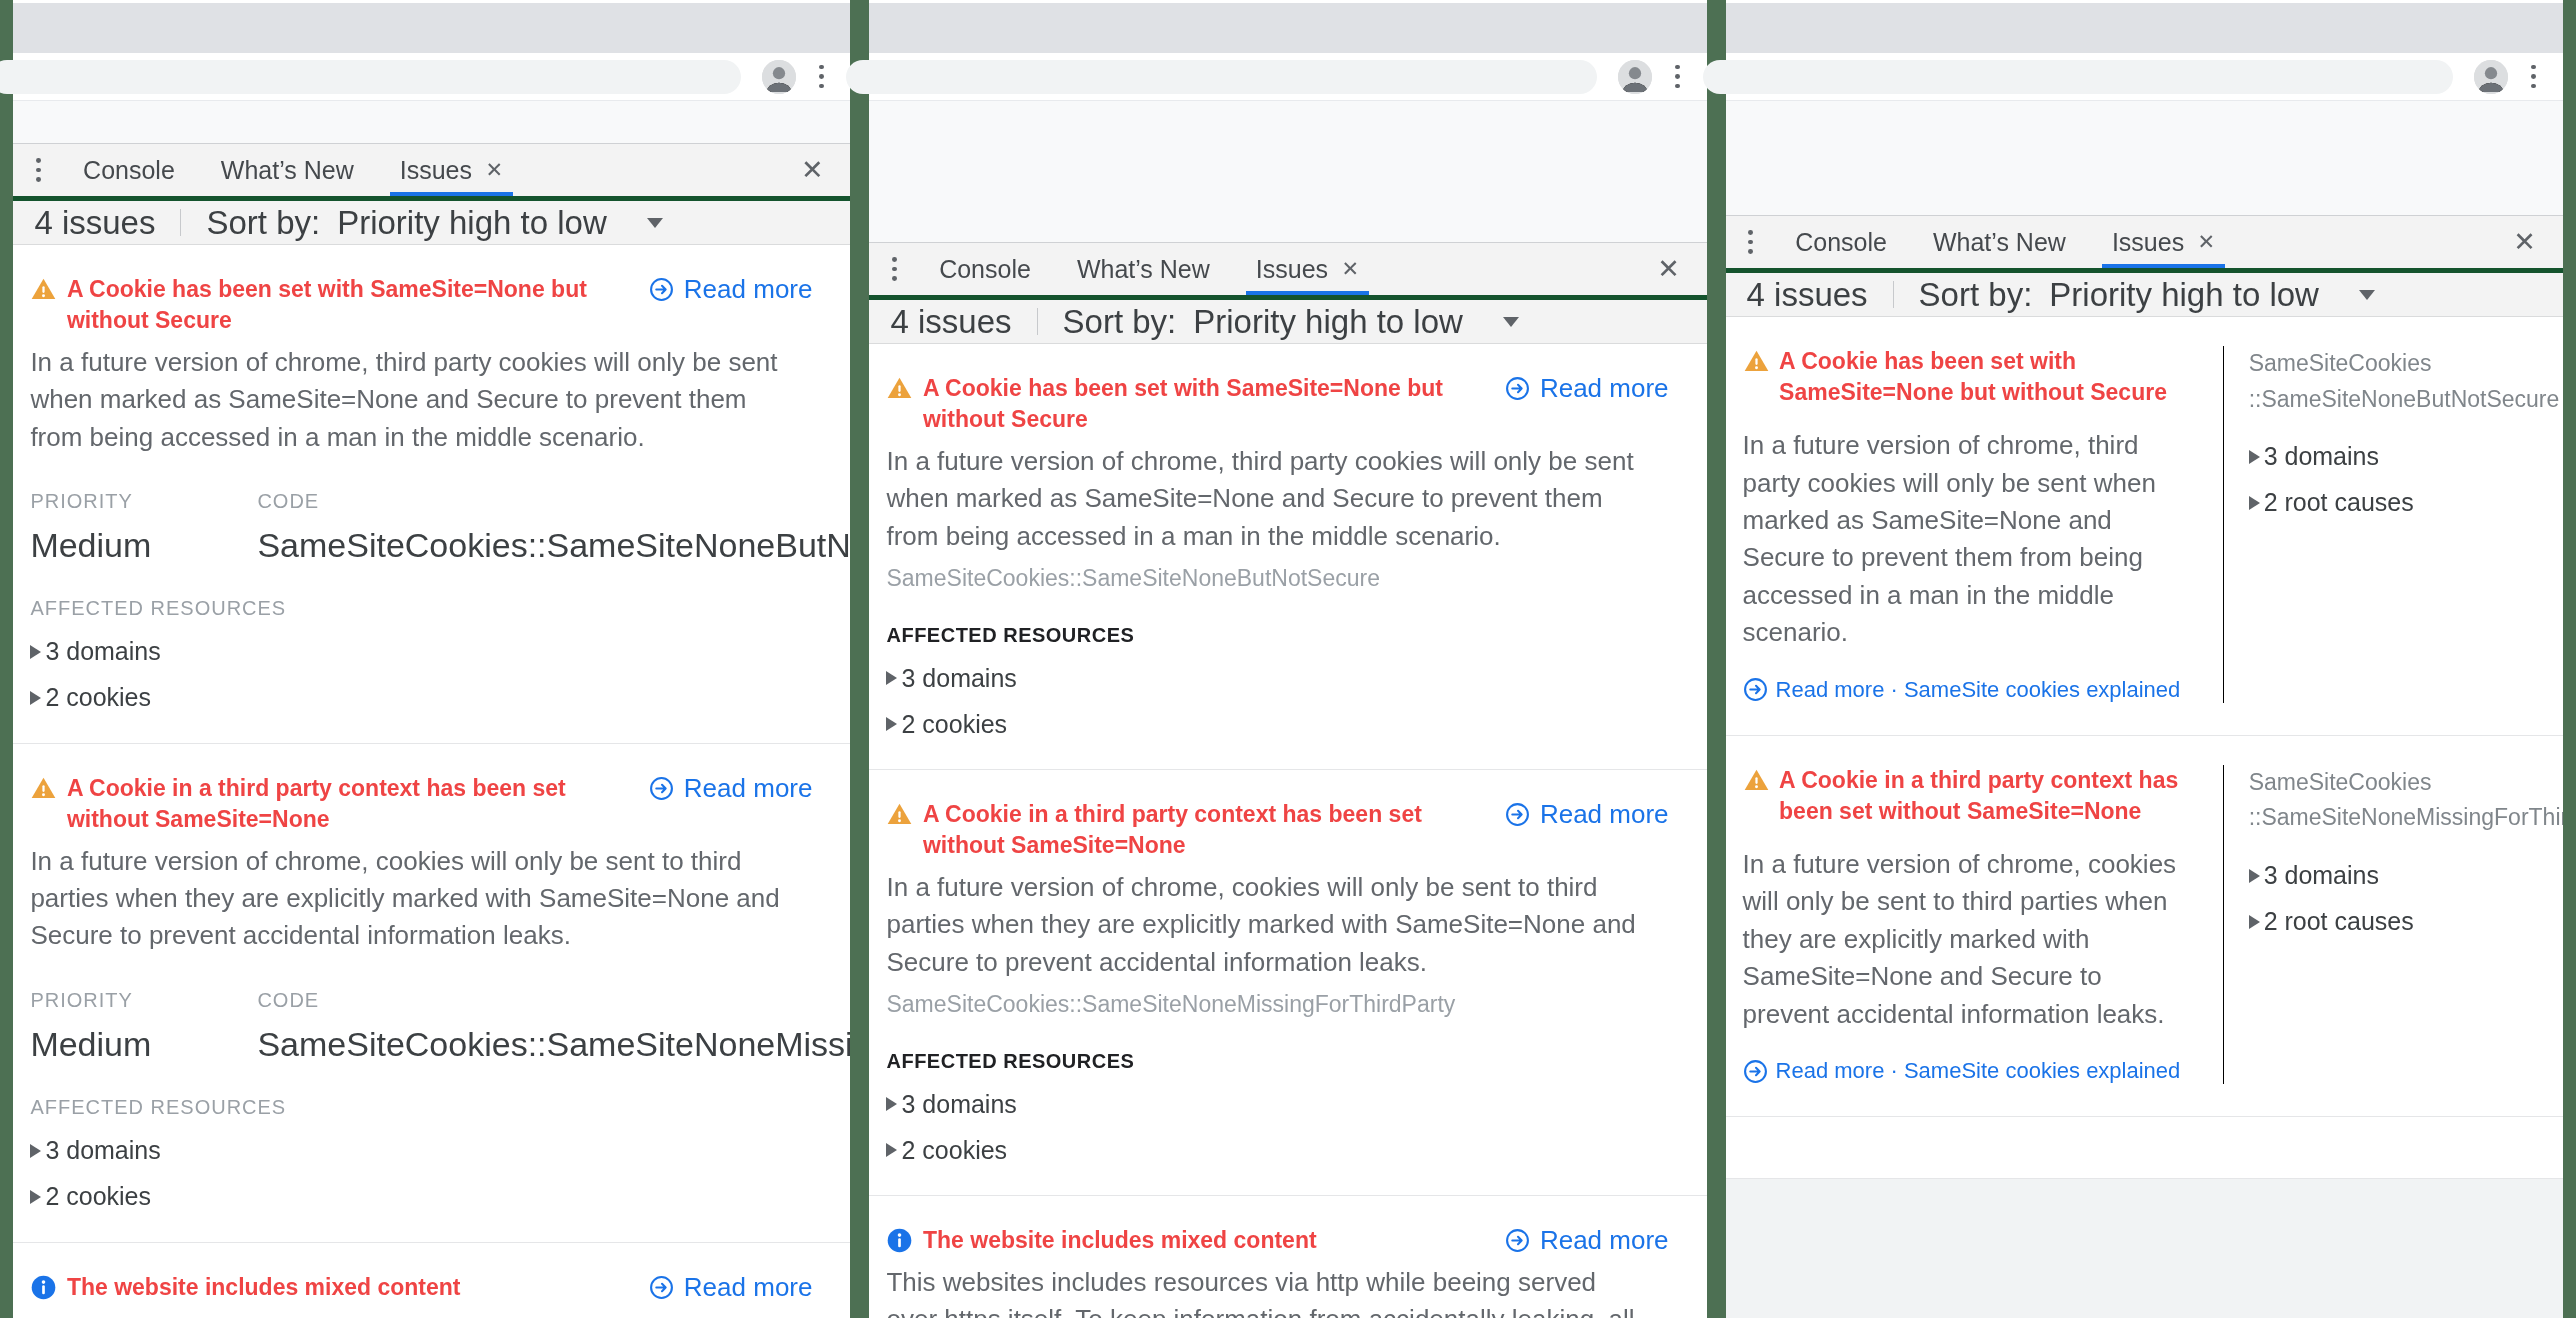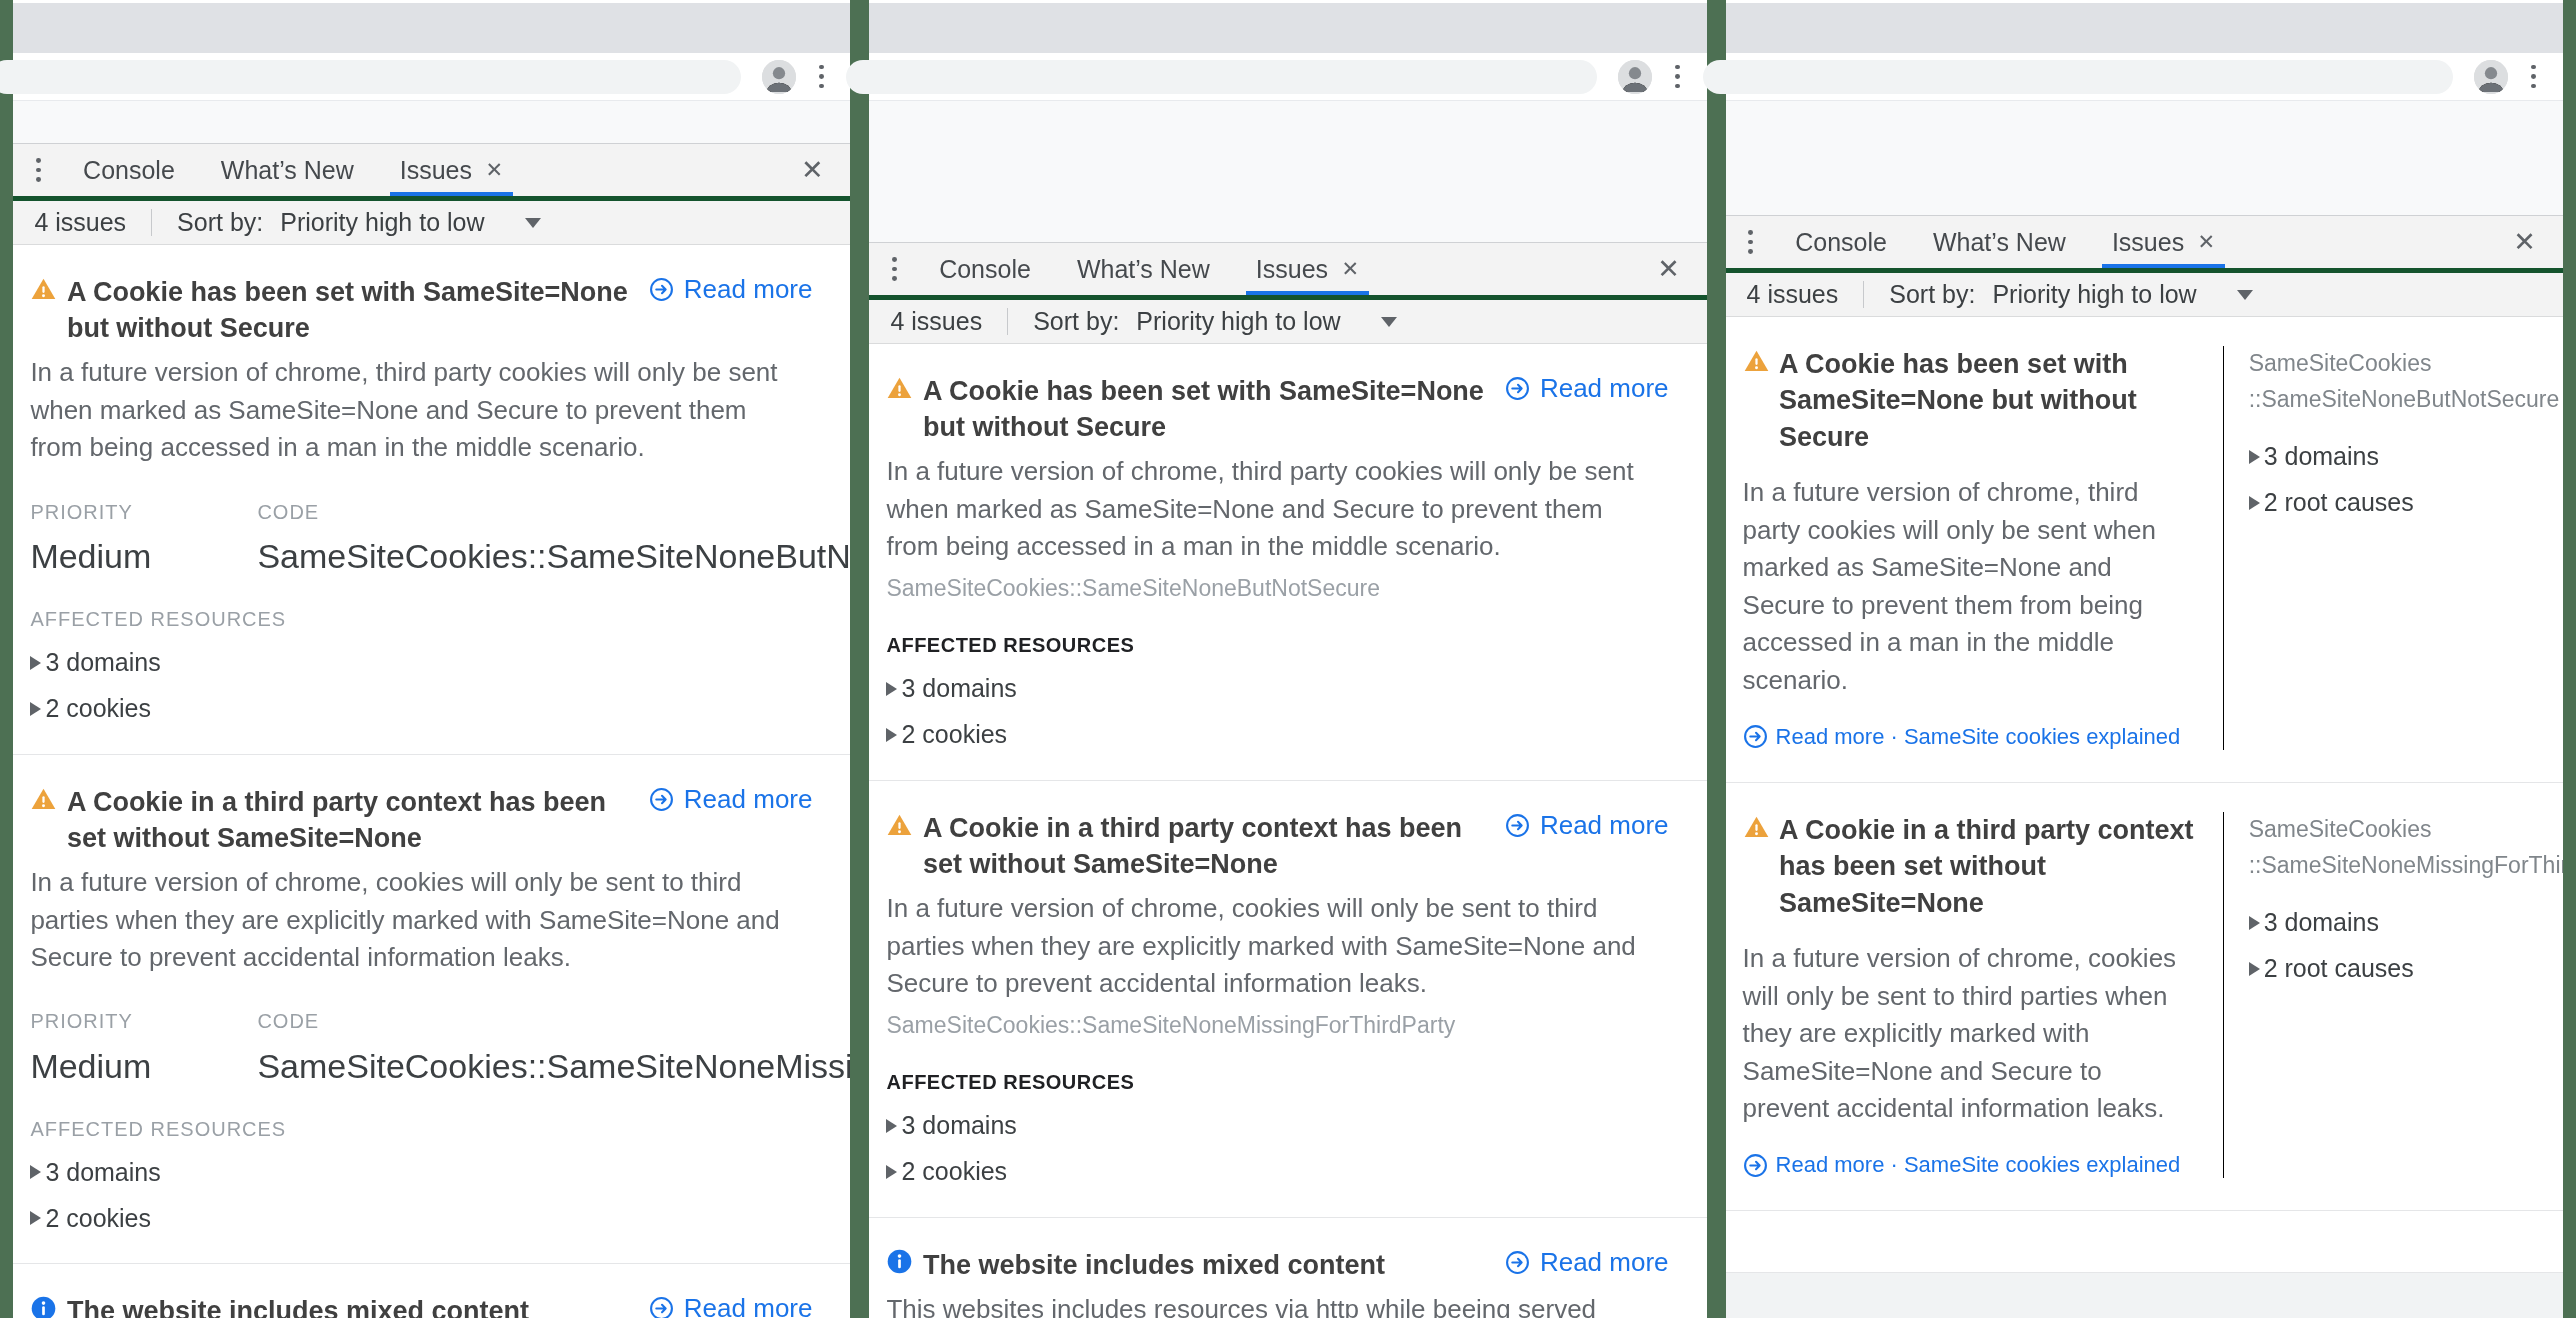--- a/index.html
+++ b/index.html
@@ -24,32 +24,32 @@
   .g1 { height: 42px; } .g2 { height: 141px; } .g3 { height: 114px; }
 
   
   .devtools { flex: 1; min-height: 0; display: flex; flex-direction: column; border-top: 1px solid #cfd1d4; background: #fff; }
   .dt-tabs { height: 57px; flex: none; background: #f3f3f3; border-bottom: 5px solid #14532d; display: flex; align-items: center; padding: 0 23px 0 13.4px; }
   .dt-tabs .kebab { margin: 0 9.5px 0 0; }
   .dt-tab { font-size: 25px; color: #45494d; padding: 0 23px; height: 100%; display: flex; align-items: center; gap: 13.4px; position: relative; cursor: default; }
   .dt-tab.active::after { content: ""; position: absolute; left: 13.4px; right: 13.4px; bottom: 0; height: 3.8px; background: #1a73e8; }
   .tab-x { font-size: 21px; color: #5f6368; }
   .dt-close { margin-left: auto; font-size: 27px; color: #5f6368; padding: 3.8px; }
-  .dt-toolbar { height: 44px; flex: none; background: #f3f3f3; border-bottom: 1px solid #dadbdc; display: flex; align-items: center; padding: 0 21px; font-size: 25px; color: #3c4043; }
+  .dt-toolbar { height: 44px; flex: none; background: #f3f3f3; border-bottom: 1px solid #dadbdc; display: flex; align-items: center; padding: 0 21px; font-size: 33px; color: #3c4043; }
   .vsep { width: 1px; height: 27px; background: #c7c9cc; margin: 0 25px; }
   .sortlbl { margin-right: 17px; }
   .caret { width: 0; height: 0; border-left: 8.6px solid transparent; border-right: 8.6px solid transparent; border-top: 10.5px solid #5f6368; margin-left: 40px; }
   .dt-content { flex: 1; min-height: 0; overflow: hidden; background: #fff; }
   .dt-content.grayend { background: #f1f3f4; }
 
   
   .card { background: #fff; border-bottom: 1px solid #e5e6e8; padding: 29px 38px 30.5px 17px; }
   .c-head { display: flex; align-items: flex-start; gap: 9.5px; }
   .sev-icon { width: 27px; height: 27px; flex: none; margin-top: 1.9px; }
-  .c-title { flex: 1; font-size: 27px; font-weight: bold; color: #404040; line-height: 1.35; }
+  .c-title { flex: 1; font-size: 23px; font-weight: bold; color: #ef4444; line-height: 1.35; }
   .c-read { flex: none; display: flex; align-items: center; gap: 9.5px; color: #1a73e8; font-size: 26px; white-space: nowrap; }
   .indent { }
   .c-body { margin-top: 7.6px; font-size: 26px; color: #63676c; line-height: 1.44; padding-right: 29px; }
   .meta { display: grid; grid-template-columns: 227px 1fr; grid-auto-rows: auto; margin-top: 34px; row-gap: 13.4px; }
   .mlabel { font-size: 20px; letter-spacing: 1px; color: #9aa0a6; }
   .mvalue { font-size: 34px; color: #3c4043; }
   .aff-label { margin-top: 32px; font-size: 20px; letter-spacing: 1px; color: #9aa0a6; }
   .aff-label.dark { color: #202124; font-weight: bold; letter-spacing: 0.5px; }
   .exp-row { display: flex; align-items: center; gap: 4px; margin-top: 17px; font-size: 25px; color: #3c4043; }
   .tri { width: 0; height: 0; border-top: 7.6px solid transparent; border-bottom: 7.6px solid transparent; border-left: 11.4px solid #5f6368; flex: none; }

